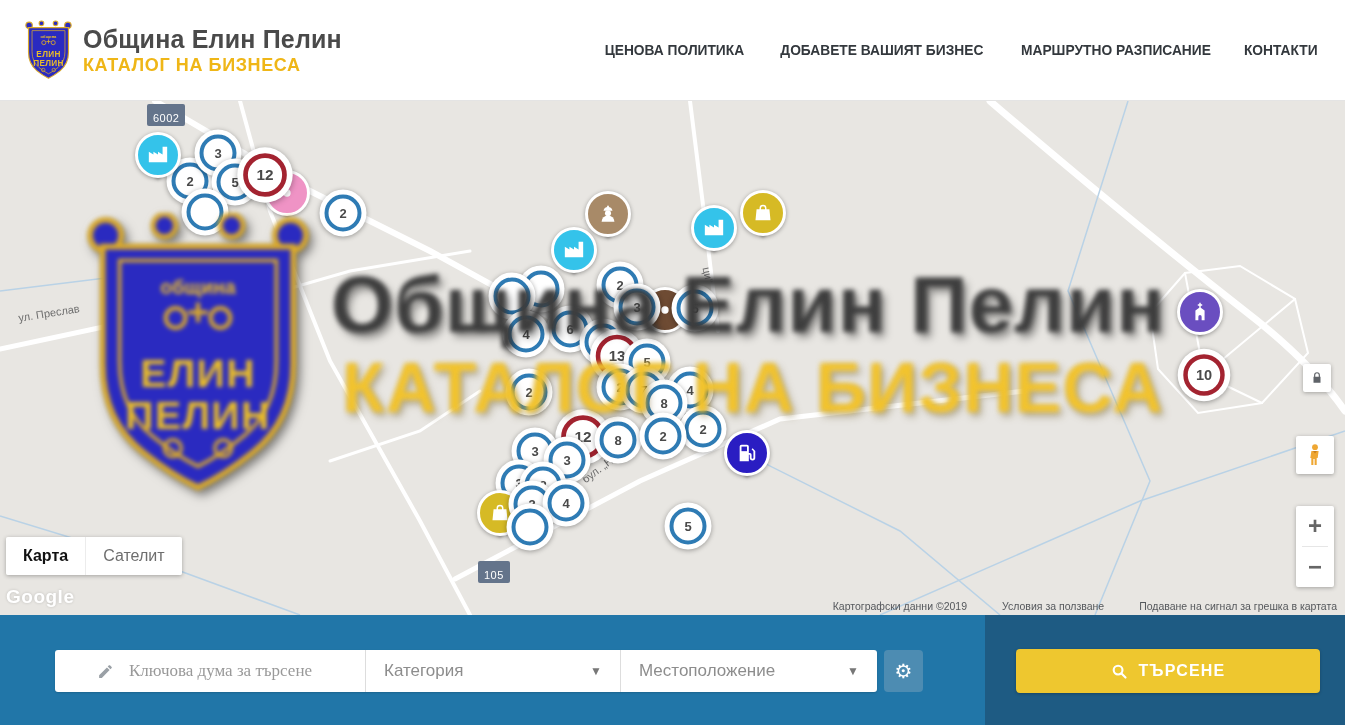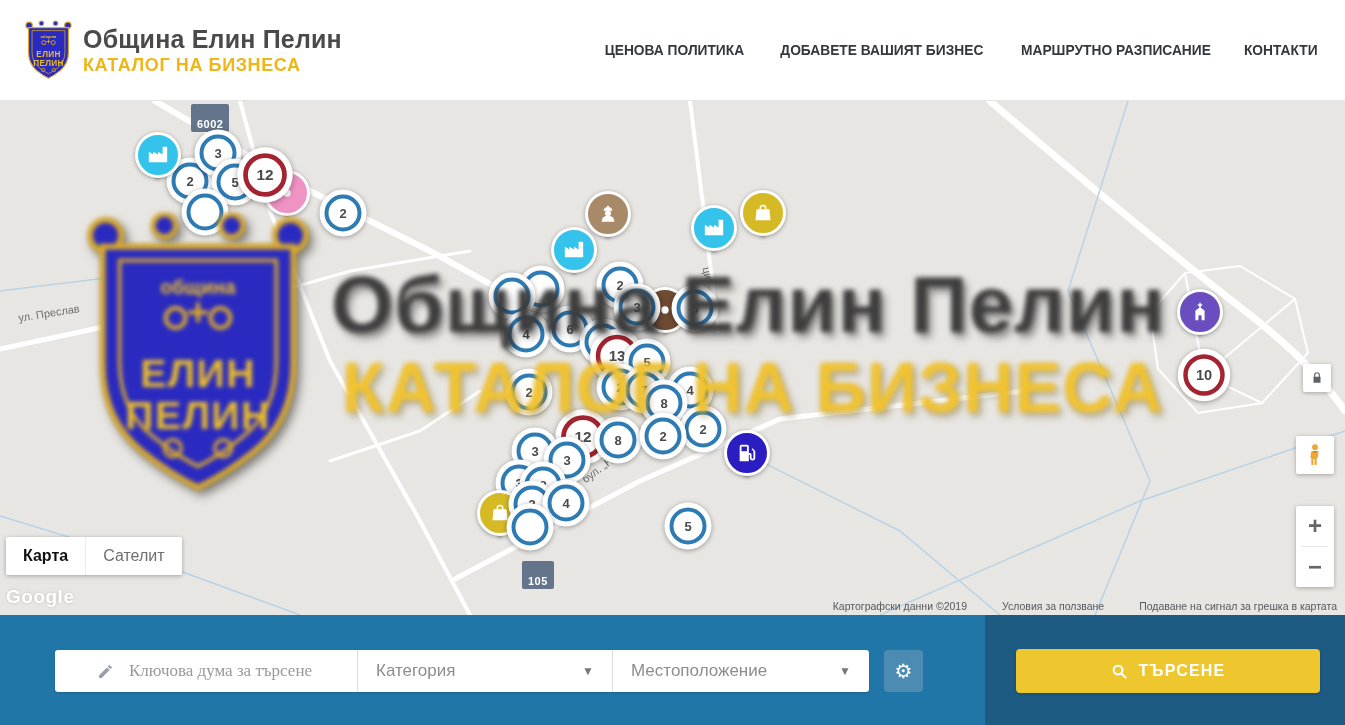--- a/index.html
+++ b/index.html
@@ -13,22 +13,22 @@
   .crest-sm { width:47px; height:62px; }
   .logo-line1 { font-size:25px; font-weight:bold; color:#4a4a4a; letter-spacing:.2px; line-height:1.25; }
   .logo-line2 { font-size:18px; font-weight:bold; color:#efb617; letter-spacing:.6px; line-height:1.2; }
   nav { display:flex; gap:27px; align-items:center; }
   .nav-item { font-size:14.5px; font-weight:bold; color:#33383d; cursor:pointer; white-space:nowrap;
               transform:scaleX(.95); letter-spacing:0; }
 
   
   .map { position:absolute; top:101px; left:0; width:1345px; height:514px; background:#e8e6e2; overflow:hidden; }
   .roads { position:absolute; inset:0; z-index:0; }
-  .badge { position:absolute; background:#64748b; color:#fff; font-size:11px; font-weight:bold;
-           padding:14px 6px 2px; border-radius:2px; z-index:2; letter-spacing:.5px;margin-left:44px; }
+  .badge { position:absolute; background:#64748b; color:#fff; font-size:11px; font-weight:normal;
+           padding:8px 6px 2px; border-radius:2px; z-index:2; letter-spacing:.5px; }
   .street-label { position:absolute; color:#6e6e6e; font-size:11px; white-space:nowrap; z-index:2; }
 
   
   #markers { position:absolute; inset:0; z-index:5; }
   .cluster { position:absolute; width:47px; height:47px; border-radius:50%; background:#fff;
              box-shadow:0 1px 5px rgba(0,0,0,.35); display:flex; align-items:center; justify-content:center;
              transform:translate(-50%,-50%); cursor:pointer; }
   .cluster .ring { width:29px; height:29px; border:4px solid #2e7bb4; border-radius:50%; background:#fff;
                    display:flex; align-items:center; justify-content:center; font-size:13px; font-weight:bold; color:#4a4a4a; }
   .cluster.red .ring { border-color:#a32330; }
@@ -78,21 +78,21 @@
   .searchbar .dark { position:absolute; right:0; top:0; width:360px; height:110px; background:#1e5b83; }
   .fields { position:absolute; left:55px; top:35px; height:42px; display:flex; background:#fff;
             border-radius:3px; align-items:stretch; z-index:2; box-shadow:0 1px 2px rgba(0,0,0,.15); }
   .field { display:flex; align-items:center; box-sizing:border-box; }
   .f-keyword { width:302px; padding-left:42px; gap:13px; }
   .f-keyword svg { width:17px; height:17px; flex:none; }
   .kw-input { border:none; outline:none; font-size:17px; color:#333; width:200px; font-family:Liberation Serif, serif; }
   .kw-input::placeholder { color:#999; }
   .f-select { border-left:1px solid #ddd; padding:0 18px; justify-content:space-between; font-size:17px;
               color:#8d8d8d; cursor:pointer; }
-  .f-category { width:255px; }
+  .f-category { width:255px;margin-left:8px; }
   .f-location { width:257px; }
   .caret { color:#777; font-size:12px; }
   .gear-btn { position:absolute; left:884px; top:35px; width:39px; height:42px; background:#4d8cb2; border:none;
               border-radius:4px; color:#fff; display:flex; align-items:center; justify-content:center;
               font-size:20px; cursor:pointer; z-index:2; font-family:"DejaVu Sans", sans-serif; }
   .search-btn { position:absolute; left:1016px; top:34px; width:304px; height:44px; background:#eec72f; border:none;
                 border-radius:4px; color:#fff; font-weight:bold; font-size:16px; letter-spacing:1.2px;
                 display:flex; align-items:center; justify-content:center; gap:11px; cursor:pointer; z-index:2;
                 font-family:"Liberation Sans", sans-serif; box-shadow:0 1px 3px rgba(0,0,0,.25); }
   .search-btn svg { width:17px; height:17px; }

